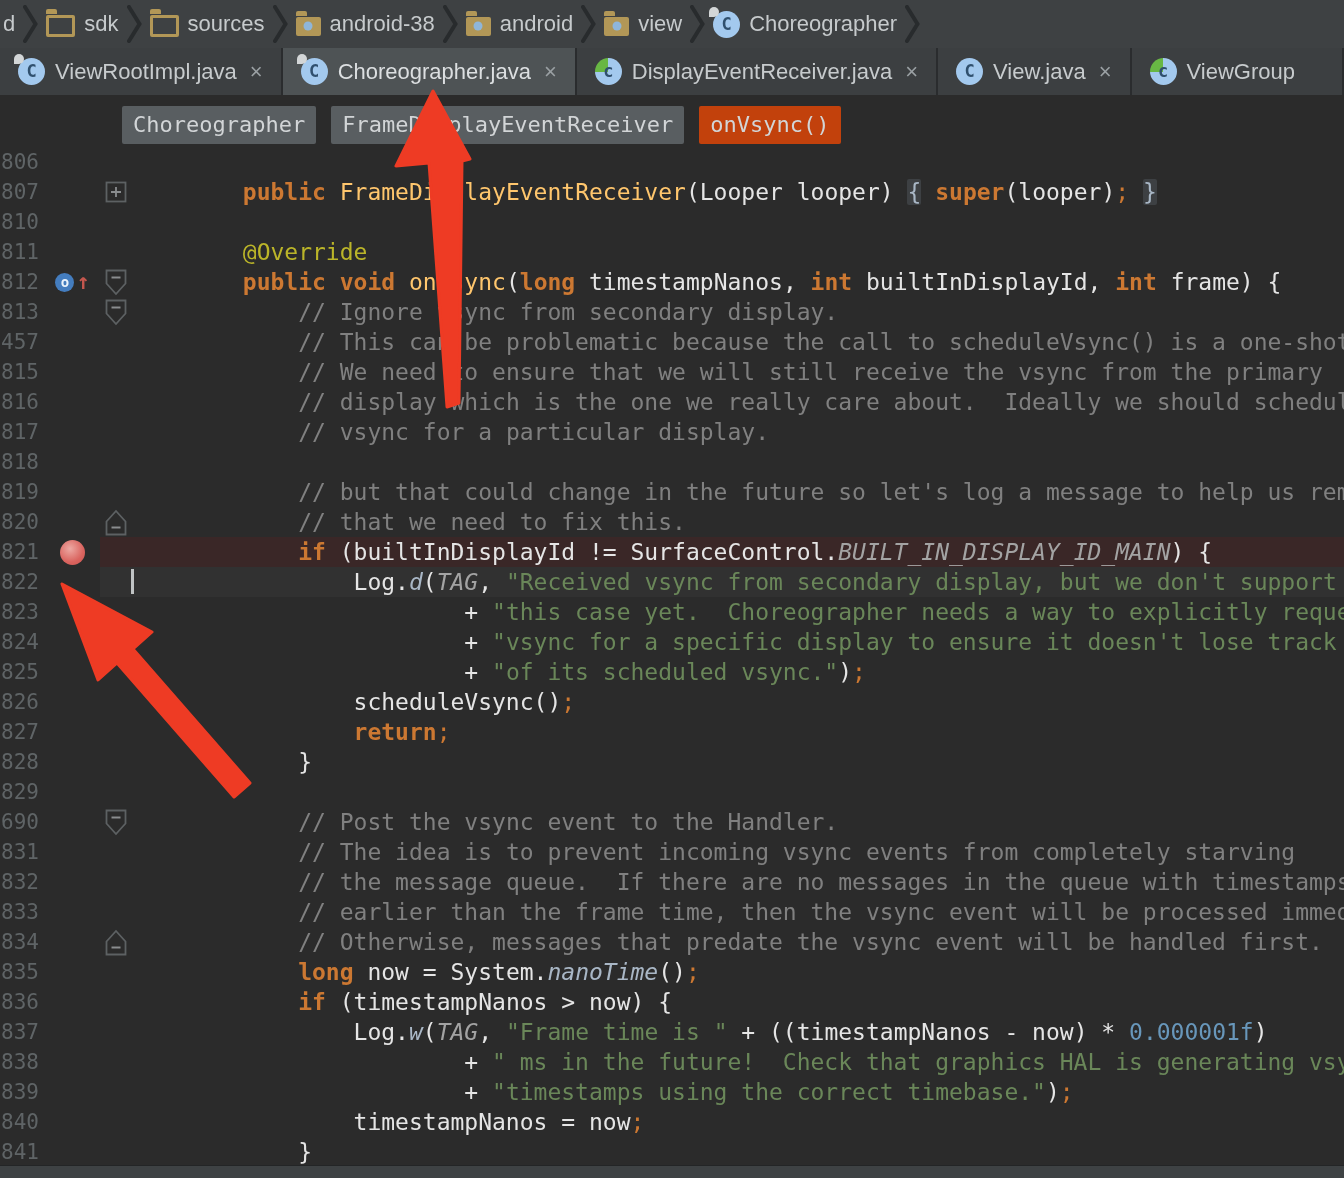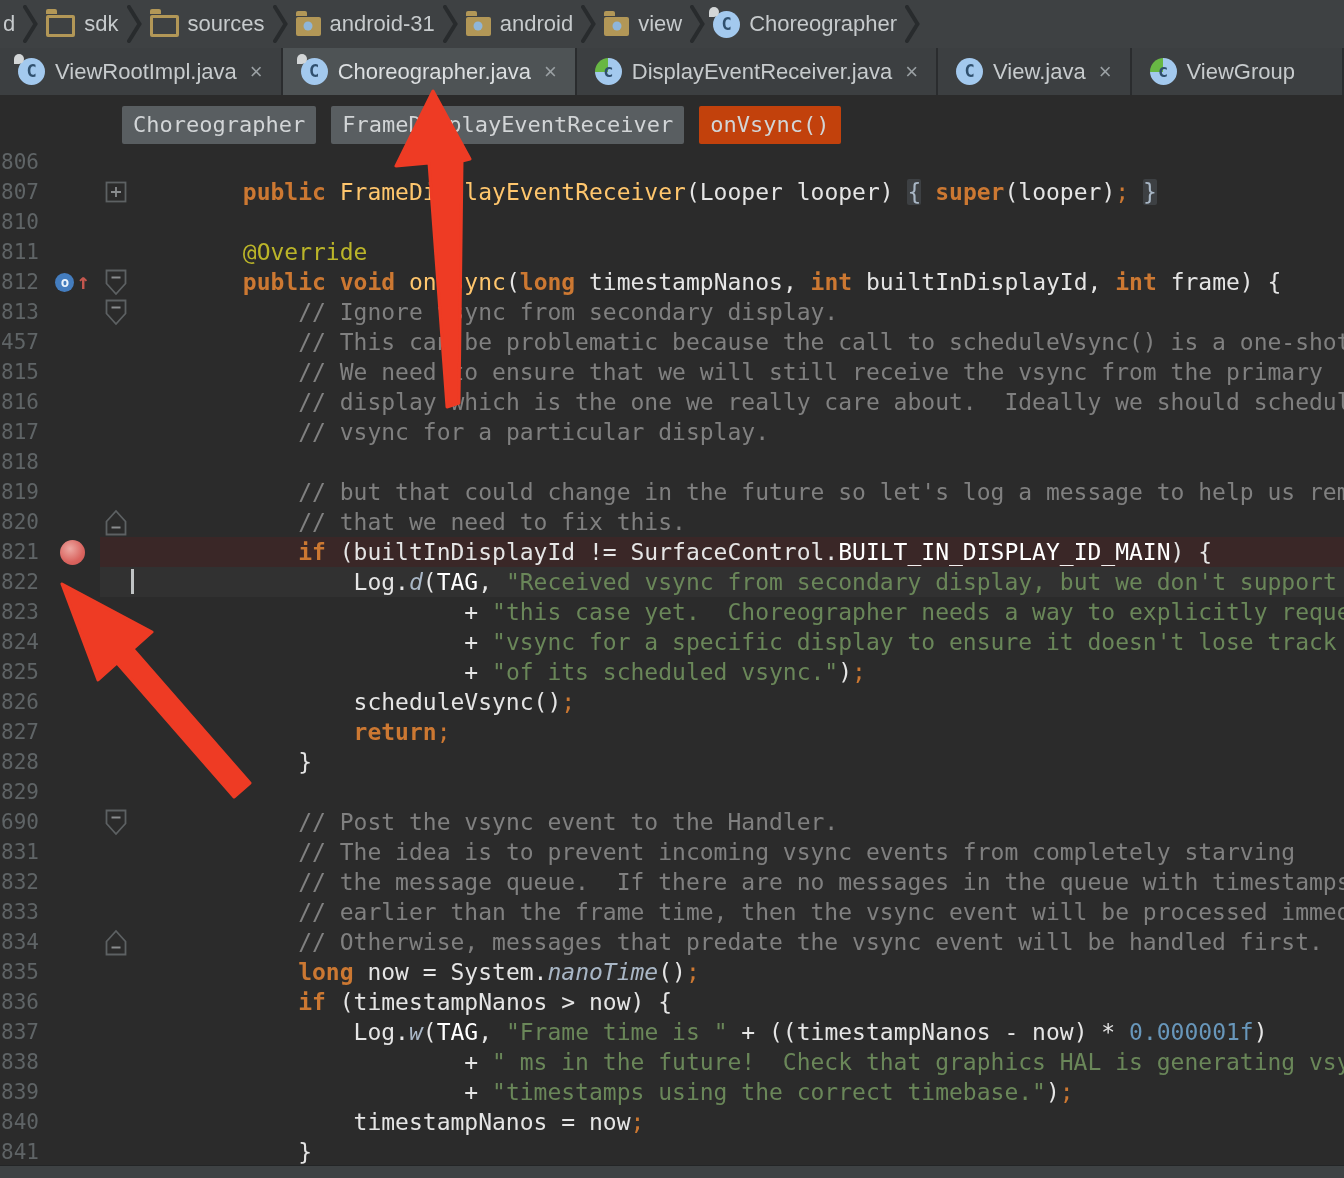--- a/index.html
+++ b/index.html
@@ -47,21 +47,21 @@
   .line{display:flex;height:30px;font:23px/30px "DejaVu Sans Mono",monospace;}
   .ln{flex:0 0 45px;box-sizing:border-box;padding-right:6px;text-align:right;color:#5f6466;font-size:21px;}
   .gicons{flex:0 0 55px;display:flex;align-items:center;justify-content:center;}
   .fold{flex:0 0 32px;display:flex;align-items:center;justify-content:center;position:relative;z-index:2;}
   .code{flex:1;white-space:pre;position:relative;color:#a9b7c6;}
   .line.hl-bp .code,.line.hl-bp .fold{background:#3a2727;}
   .line.hl-caret .code,.line.hl-caret .fold{background:#313131;}
   .caret{position:absolute;left:-1px;top:2px;width:3px;height:25px;background:#c0c3c4;z-index:3;}
 
   .kw{color:#cc7832;font-weight:bold;} .meth{color:#ffc66d;} .ann{color:#bbb529;} .cmt{color:#808080;}
-  .str{color:#6a8759;} .num{color:#6897bb;} .const{color:#ffffff;}
+  .str{color:#6a8759;} .num{color:#6897bb;} .const{color:#a3a3a3;font-style:italic;}
   .itm{font-style:italic;} .semi{color:#cc7832;} .txt{color:#e5e5e5;}
   .fbox{background:#3d4043;border-radius:2px;}
 
   .bpdot{width:25px;height:25px;border-radius:50%;
         background:radial-gradient(circle at 40% 35%,#eda9a3 0%,#da645f 60%,#c95550 100%);}
   .ovr{display:flex;align-items:center;gap:2px;}
   .ovrc{width:19px;height:19px;border-radius:50%;background:#447dbf;color:#eaf3fc;
         font:bold 14px/19px "DejaVu Sans Mono",monospace;text-align:center;}
   .ovra{color:#c4574e;font-size:22px;line-height:20px;font-weight:bold;}
 
@@ -87,21 +87,21 @@
     </svg>
     <span class="crumb">
       <span class="bc-ic ic-folder"></span>
       <span>sources</span>
     </span>
     <svg class="crumb-sep" width="15" height="38" viewBox="0 0 15 38">
       <path d="M2 2 L12.5 19 L2 36" fill="none" stroke="#282b2d" stroke-width="4" stroke-linecap="round"></path>
     </svg>
     <span class="crumb">
       <span class="bc-ic ic-folder-src"></span>
-      <span>android-31</span>
+      <span>android-38</span>
     </span>
     <svg class="crumb-sep" width="15" height="38" viewBox="0 0 15 38">
       <path d="M2 2 L12.5 19 L2 36" fill="none" stroke="#282b2d" stroke-width="4" stroke-linecap="round"></path>
     </svg>
     <span class="crumb">
       <span class="bc-ic ic-folder-src"></span>
       <span>android</span>
     </span>
     <svg class="crumb-sep" width="15" height="38" viewBox="0 0 15 38">
       <path d="M2 2 L12.5 19 L2 36" fill="none" stroke="#282b2d" stroke-width="4" stroke-linecap="round"></path>

